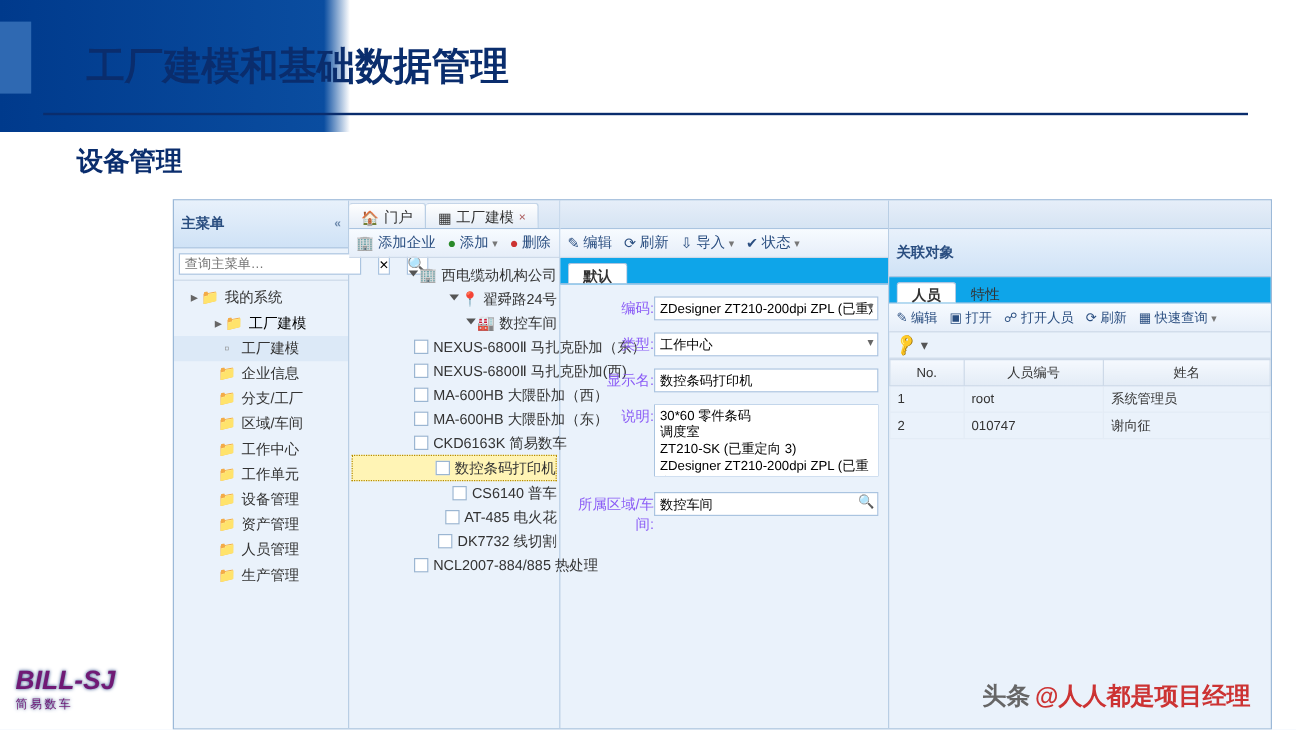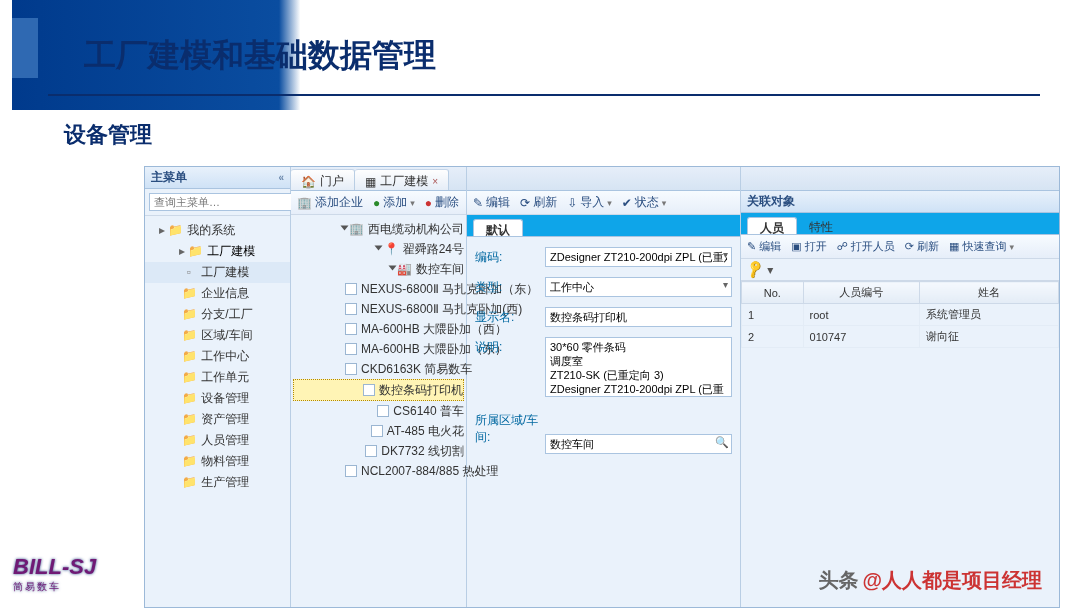--- a/index.html
+++ b/index.html
@@ -1,37 +1,37 @@
 <!DOCTYPE html>
 <html><head>
 <meta charset="utf-8">
 <style>
   * { box-sizing: border-box; margin: 0; padding: 0; font-family: "Microsoft YaHei", Arial, sans-serif; }
   body { width:1080px; height:608px; background:#fff; position:relative; overflow:hidden; }
 
   
-  .hdr { position:absolute; top:0; left:12px; right:0; height:110px;
+  .hdr { position:absolute; top:0; left:0; right:0; height:110px;
          background:linear-gradient(90deg,#003a8c 0%, #0a4da0 25%, #fff 27%); }
   .hdr-bar { position:absolute; left:0; top:18px; width:26px; height:60px; background:#2f69b2; }
   .hdr-title { position:absolute; left:72px; top:34px; font-size:32px; font-weight:700; color:#0a2d6d; }
   .hdr-rule { position:absolute; left:36px; right:40px; top:94px; height:2px; background:#0a2d6d; }
   .sub-title { position:absolute; left:64px; top:120px; font-size:22px; font-weight:700; color:#0a2d6d; }
 
   
   .app { position:absolute; left:144px; top:166px; right:20px; bottom:0;
          background:#eaf2fb; border:1px solid #9cb9d8; display:flex; font-size:12px; color:#333; overflow:hidden;}
   .app .col { border-right:1px solid #b9cee4; display:flex; flex-direction:column; }
 
   
   .nav { width:146px; }
-  .panel-hd { height:22px; background:linear-gradient(#e8f1fb,#cfe2f6);
+  .panel-hd { height:40px; background:linear-gradient(#e8f1fb,#cfe2f6);
               border-bottom:1px solid #aac4e0; display:flex; align-items:center;
               padding:0 6px; font-weight:700; color:#2a4e80; font-size:12px; }
   .panel-hd .collapse { margin-left:auto; font-size:10px; color:#6a87ab; }
-  .search { padding:4px; border-bottom:1px solid #cdd9e8; display:flex; gap:0; }
+  .search { padding:4px; border-bottom:1px solid #cdd9e8; display:flex; gap:14px; }
   .search input { flex:1; border:1px solid #aac4e0; height:18px; font-size:11px; padding:0 4px; color:#777;}
   .search button { width:18px; height:18px; border:1px solid #aac4e0; background:#fff; }
   .nav ul { list-style:none; padding:4px 0; }
   .nav li { padding:2px 6px 2px 14px; white-space:nowrap; }
   .nav li.sub { padding-left:28px; }
   .nav li .caret { display:inline-block; width:9px; color:#666; }
   .nav li .fld { display:inline-block; width:14px; text-align:center; margin-right:2px; }
   .fld-y { color:#d8a33a; }
   .fld-g { color:#888; }
   .nav li.active { background:#dce9f7; }
@@ -58,27 +58,27 @@
                background:#fff; margin-right:4px; vertical-align:-2px;}
   .tree .sel { background:#fff4b5; border:1px dotted #b48a00; }
 
   
   .formcol { width:274px; }
   .subtab { height:22px; display:flex; border-bottom:1px solid #aac4e0; background:#0ea5e9; padding:4px 6px 0;}
   .subtab .t { background:#fff; border:1px solid #aac4e0; border-bottom:none;
                padding:2px 12px; font-weight:700; border-radius:3px 3px 0 0;}
   .frm { padding:10px 8px; }
   .row { display:flex; align-items:flex-start; margin-bottom:10px; }
-  .row label { width:70px; text-align:left; color:#0369a1; padding-top:2px;}
+  .row label { width:70px; text-align:right; color:#8b5cf6; padding-top:2px;}
   .row .field { flex:1; }
   .row input.text { width:100%; height:20px; border:1px solid #aac4e0; background:#fff; padding:0 4px; font-size:11px;}
   .row .combo { position:relative; }
   .row .combo::after{ content:"▾"; position:absolute; right:4px; top:2px; font-size:10px; color:#666;}
   .row textarea { width:100%; height:60px; border:1px solid #aac4e0; font-size:11px; padding:2px 4px; resize:none; line-height:14px;}
-  .row .lookup { position:relative;margin-top:24px;}
+  .row .lookup { position:relative;}
   .row .lookup::after { content:"🔍"; position:absolute; right:3px; top:2px; font-size:11px;}
 
   
   .relcol { flex:1; }
   .tb.sm span.item { font-size:11px; }
   table.grid { width:100%; border-collapse:collapse; font-size:11px;}
   table.grid th { background:linear-gradient(#f5f9fe,#e3ecf6); border:1px solid #cdd9e8;
                   padding:3px 6px; text-align:center; font-weight:400; color:#333;}
   table.grid td { border:1px solid #e3ecf6; padding:3px 6px;}
   .keyrow { height:22px; border-bottom:1px solid #cdd9e8; display:flex; align-items:center; padding:0 6px; color:#555;}
@@ -118,21 +118,20 @@
         <li class="bold"><span class="caret">▸</span><span class="fld fld-y">📁</span> 工厂建模</li>
         <li class="sub active"><span class="caret"></span><span class="fld fld-g">▫</span> 工厂建模</li>
         <li class="sub"><span class="caret"></span><span class="fld fld-y">📁</span> 企业信息</li>
         <li class="sub"><span class="caret"></span><span class="fld fld-y">📁</span> 分支/工厂</li>
         <li class="sub"><span class="caret"></span><span class="fld fld-y">📁</span> 区域/车间</li>
         <li class="sub"><span class="caret"></span><span class="fld fld-y">📁</span> 工作中心</li>
         <li class="sub"><span class="caret"></span><span class="fld fld-y">📁</span> 工作单元</li>
         <li class="sub"><span class="caret"></span><span class="fld fld-y">📁</span> 设备管理</li>
         <li class="sub"><span class="caret"></span><span class="fld fld-y">📁</span> 资产管理</li>
         <li class="sub"><span class="caret"></span><span class="fld fld-y">📁</span> 人员管理</li>
-        <li class="sub"><span class="caret"></span><span class="fld fld-y">📁</span> 物料管理</li>
         <li class="sub"><span class="caret"></span><span class="fld fld-y">📁</span> 生产管理</li>
       </ul>
   </div>
 
   <div class="col treecol">
     <div class="tabs">
       <div class="tab">
         <span>🏠</span>
         <span>门户</span>
       </div>

